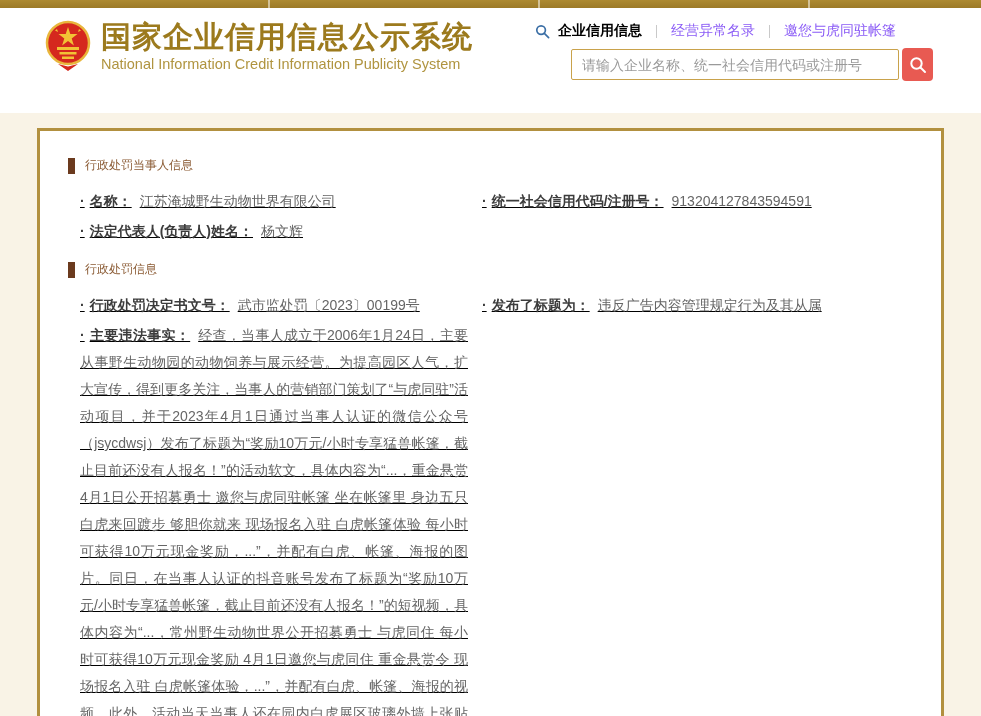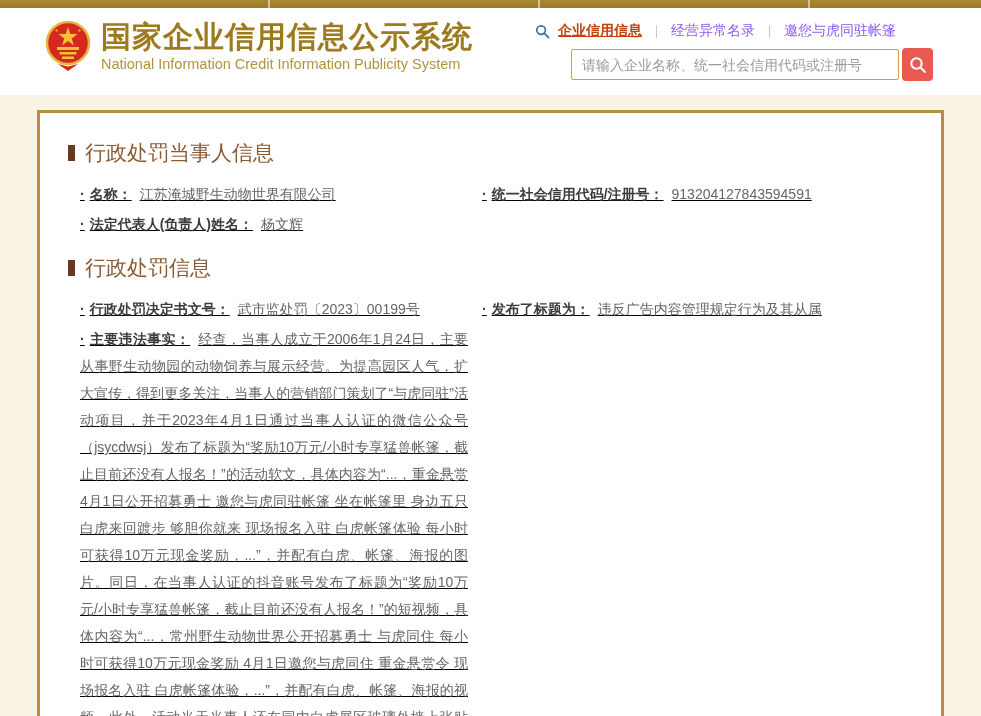--- a/index.html
+++ b/index.html
@@ -11,38 +11,38 @@
   }
   
   .topbar {
     height: 8px;
     background-image:
       repeating-linear-gradient(90deg, rgba(255,255,255,0) 0 268px, rgba(255,255,255,.5) 268px 270px),
       linear-gradient(#ad8a31, #9c7a27);
   }
   
   .site-header {
-    height: 87px; background: #fff; position: relative;
+    height: 105px; background: #fff; position: relative;
   }
   .brand {
     position: absolute; left: 44px; top: 11px;
     display: flex; align-items: center; gap: 9px; cursor: pointer;
   }
   .brand-title {
     font-size: 30px; font-weight: bold; color: #9c7a1d;
     letter-spacing: 1px; line-height: 1.15;
   }
   .brand-subtitle {
     font-size: 14.5px; color: #b0943f; margin-top: 2px;
   }
   .search-area { position: absolute; right: 48px; top: 13px; width: 398px; }
   .tabs-row { display: flex; align-items: center; font-size: 14px; height: 20px; }
   .tabs-row .mag { margin-right: 8px; flex: 0 0 auto; }
   .tab { color: #8b5cf6; text-decoration: none; cursor: pointer; white-space: nowrap; }
-  .tab.active { color: #c2410c; text-decoration: underline; font-weight: bold; }
+  .tab.active { color: #000000; font-weight: bold; }
   .tab-sep { width: 1px; height: 13px; background: #c9c9c9; margin: 0 14px; }
   .search-row { margin-top: 8px; display: flex; align-items: stretch; padding-left: 36px; }
   .search-input {
     width: 362px; height: 31px; border: 1px solid #c9a24b; border-radius: 2px;
     padding: 0 10px; font-size: 14px; color: #333; outline: none;
     font-family: "Liberation Sans", sans-serif;
   }
   .search-input::placeholder { color: #9a9a9a; }
   .search-btn {
     width: 34px; height: 33px; margin-left: 3px; margin-top: -1px;
@@ -54,21 +54,21 @@
     background: #f9f3e6; min-height: 621px; padding-top: 15px;
   }
   .panel {
     margin: 0 37px; background: #fff;
     border: 3px solid #b2903f;
     padding: 22px 20px 24px 28px;
     min-height: 640px;
   }
   .section-title {
     display: flex; align-items: center; gap: 10px;
-    color: #8a5a33; font-size: 21px; margin: 4px 0 14px 0;
+    color: #8a5a33; font-size: 12px; margin: 4px 0 14px 0;
   }
   .section-marker { width: 7px; height: 16px; background: #6b3a1e; flex: 0 0 auto; }
   .rows { margin-left: 12px; margin-bottom: 16px; text-decoration: underline; }
   .frow {
     display: grid; grid-template-columns: 47.8% 1fr;
     align-items: start; margin-bottom: 3px;
   }
   .cell { font-size: 14px; line-height: 27px; color: #666; padding-right: 14px; }
   .bullet { color: #3c3c3c; font-weight: bold; margin-right: 5px; }
   .flabel { color: #3c3c3c; font-weight: bold; margin-right: 8px; }

